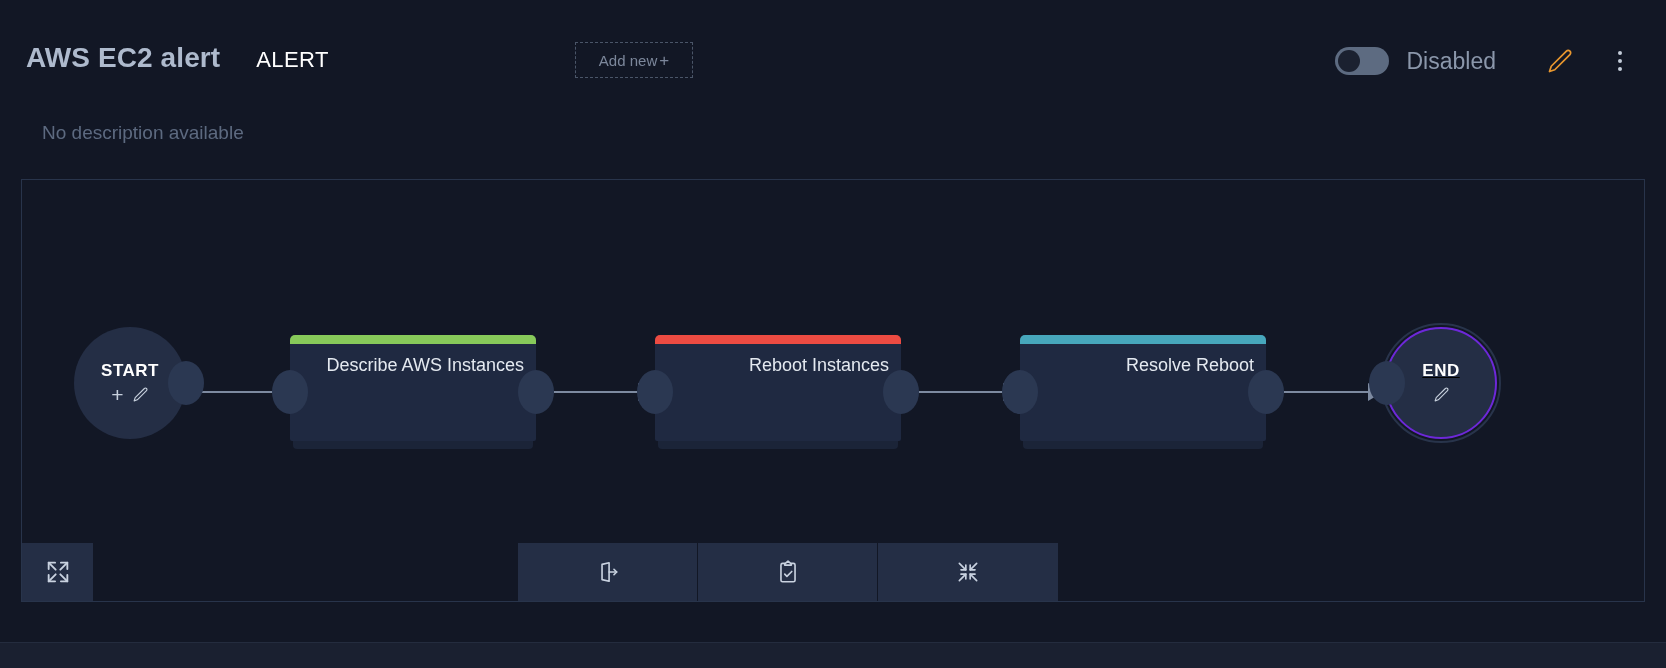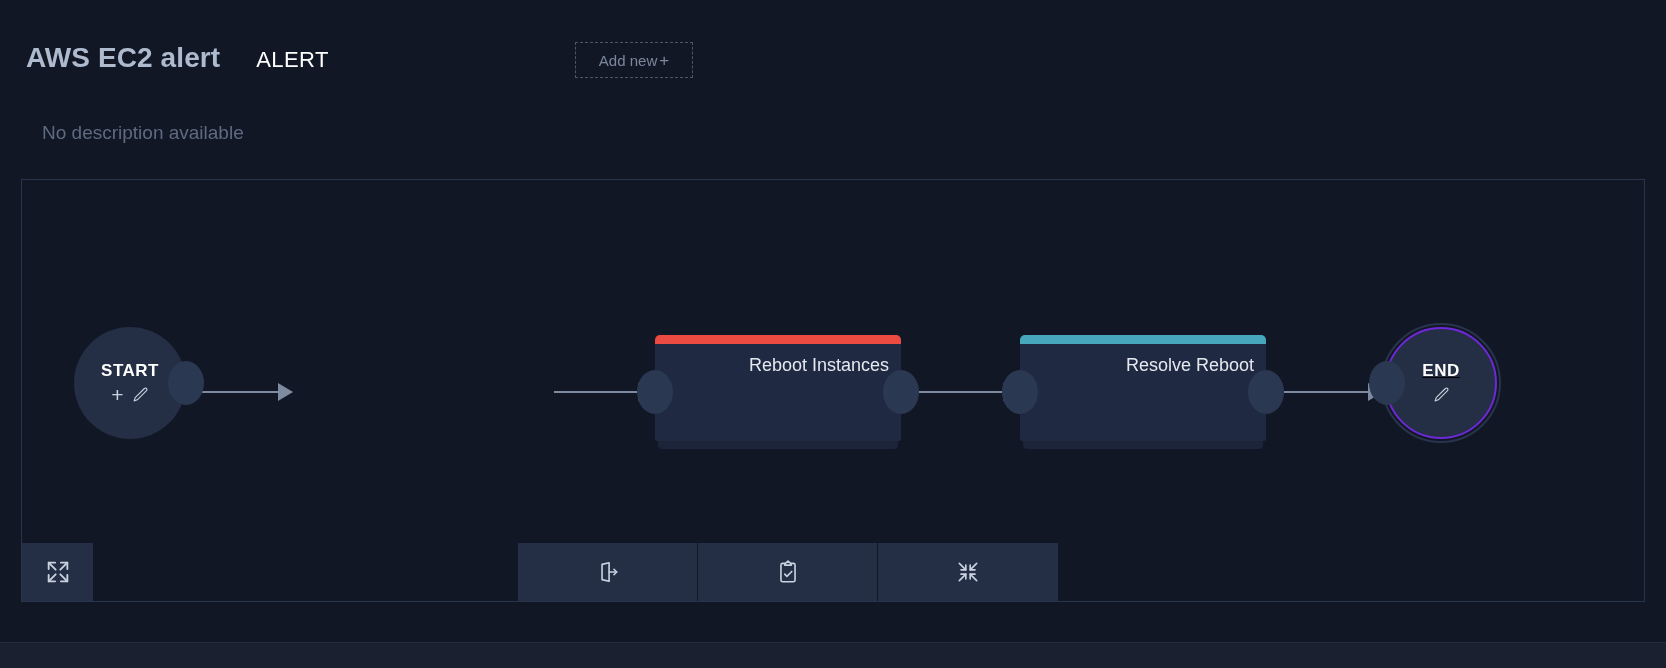--- a/index.html
+++ b/index.html
@@ -334,20 +334,43 @@
     <div class="title-block">
       <div class="page-title">AWS EC2 alert</div>
       <div class="alert-badge">ALERT</div>
     </div>
 
     <div class="add-new-btn">
       <span>Add new</span>
       <span class="plus">+</span>
     </div>
 
+    <div class="header-right">
+
+      <div class="toggle-switch">
+        <div class="knob"></div>
+      </div>
+
+      <div class="toggle-label">Disabled</div>
+
+      <div class="icon-btn pencil-header">
+        <svg width="28" height="28" viewBox="0 0 24 24" fill="none" stroke="#e8972f" stroke-width="1.5" stroke-linecap="round" stroke-linejoin="round">
+          <path d="M17.5 3.5a2.12 2.12 0 0 1 3 3L7.5 19.5 3 21l1.5-4.5L17.5 3.5z"></path>
+        </svg>
+      </div>
+
+      <div class="icon-btn kebab-btn">
+        <span class="kebab-dots">
+          <i></i>
+            <i></i>
+            <i></i>
+        </span>
+      </div>
+
+    </div>
   </div>
 
   <div class="description">No description available</div>
 
   <div class="canvas">
 
     <div class="flow">
 
       <div class="term-node start" style="left:52px; top:147px;">
         <div class="node-port port-right"></div>
@@ -355,20 +378,29 @@
         <div class="term-actions">
           <span class="term-plus">+</span>
           <svg width="17" height="17" viewBox="0 0 24 24" fill="none" stroke="#c7d0dd" stroke-width="1.6" stroke-linecap="round" stroke-linejoin="round">
             <path d="M17.5 3.5a2.12 2.12 0 0 1 3 3L7.5 19.5 3 21l1.5-4.5L17.5 3.5z"></path>
           </svg>
         </div>
       </div>
 
       <div class="conn" style="left:172px; top:212px; width:98px;"></div>
 
+      <div class="task-node" style="left:268px; top:155px;">
+        <div class="node-port port-left"></div>
+        <div class="node-port port-right"></div>
+        <div class="task-inner">
+          <div class="task-accent" style="background: rgb(135, 201, 90);"></div>
+          <div class="task-title">Describe AWS Instances</div>
+        </div>
+        <div class="task-shadow"></div>
+      </div>
 
       <div class="conn" style="left:532px; top:212px; width:98px;"></div>
 
       <div class="task-node" style="left:633px; top:155px;">
         <div class="node-port port-left"></div>
         <div class="node-port port-right"></div>
         <div class="task-inner">
           <div class="task-accent" style="background: rgb(236, 75, 66);"></div>
           <div class="task-title">Reboot Instances</div>
         </div>

